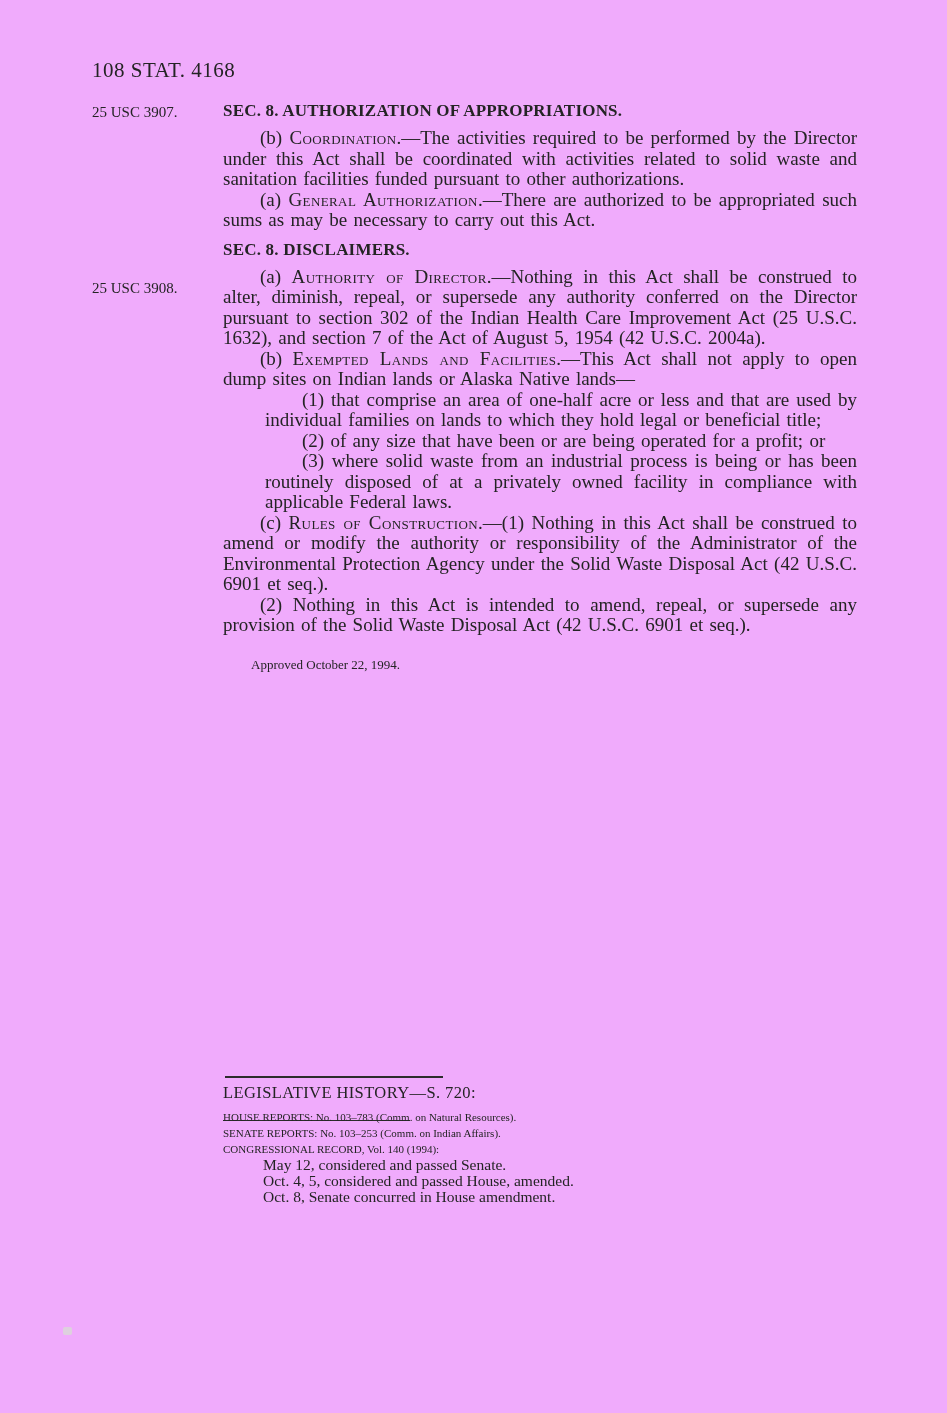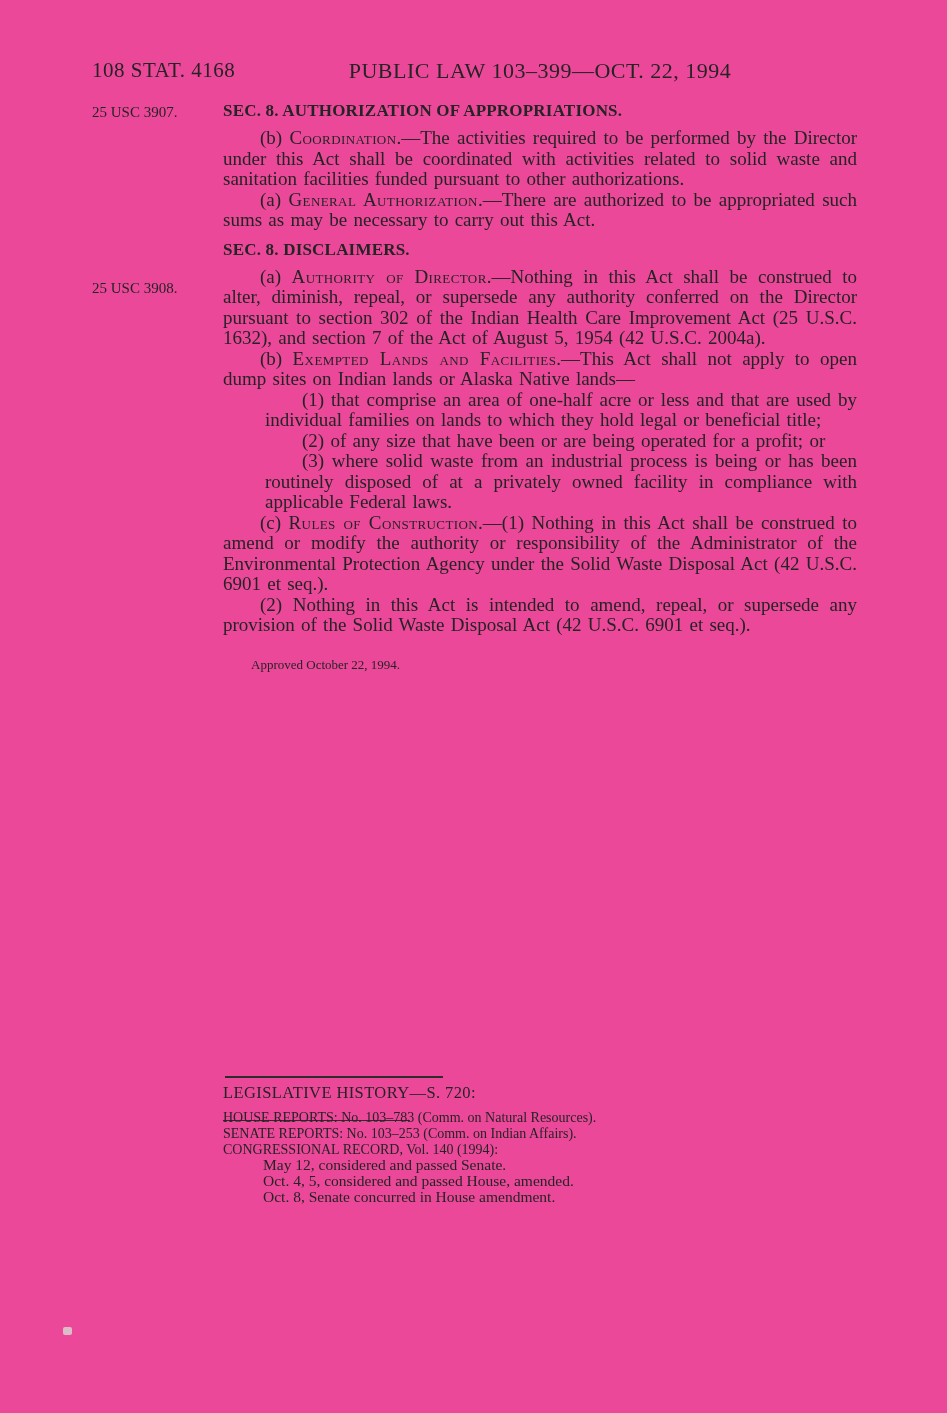--- a/index.html
+++ b/index.html
@@ -5,21 +5,21 @@
   html, body {
     margin: 0;
     padding: 0;
     background: #e8e8e6;
   }
   .page {
     position: relative;
     width: 947px;
     height: 1413px;
     margin: 0 auto;
-    background: #ec4899;
+    background: #f0abfc;
     color: #242424;
     font-family: "Liberation Serif", "DejaVu Serif", serif;
     overflow: hidden;
   }
 
   
   .pagehead {
     position: absolute;
     top: 58px;
     left: 0;
@@ -119,21 +119,21 @@
     line-height: 19px;
     letter-spacing: 0.4px;
     margin: 0 0 8px 0;
     white-space: nowrap;
   }
   .lh-heading .underlined {
     border-bottom: 1.5px solid #2c2c2c;
     padding-bottom: 18px;
   }
   .lh-line {
-    font-size: 14px;
+    font-size: 11px;
     line-height: 15.8px;
     margin: 0;
     white-space: nowrap;
   }
   .lh-subline {
     font-size: 15.5px;
     line-height: 15.8px;
     margin: 0 0 0 40px;
     white-space: nowrap;
   }
@@ -150,21 +150,20 @@
     opacity: 0.8;
   }
 </style>
 </head>
 <body>
 
 <div class="page">
 
   <div class="pagehead">
     <span class="stat-num">108 STAT. 4168</span>
-    <span class="lawtitle-wrap"><span class="lawtitle">PUBLIC LAW 103–399—OCT. 22, 1994</span></span>
   </div>
 
   <div class="margin-note n1">25 USC 3907.</div>
   <div class="margin-note n2">25 USC 3908.</div>
 
   <div class="bodycol">
 
     <h2 class="sec-heading">SEC. 8. AUTHORIZATION OF APPROPRIATIONS.</h2>
 
     <p class="para"><span>(b) </span><span class="sc">Coordination</span><span>.—The activities required to be performed by the Director under this Act shall be coordinated with activities related to solid waste and sanitation facilities funded pursuant to other authorizations.</span></p>

